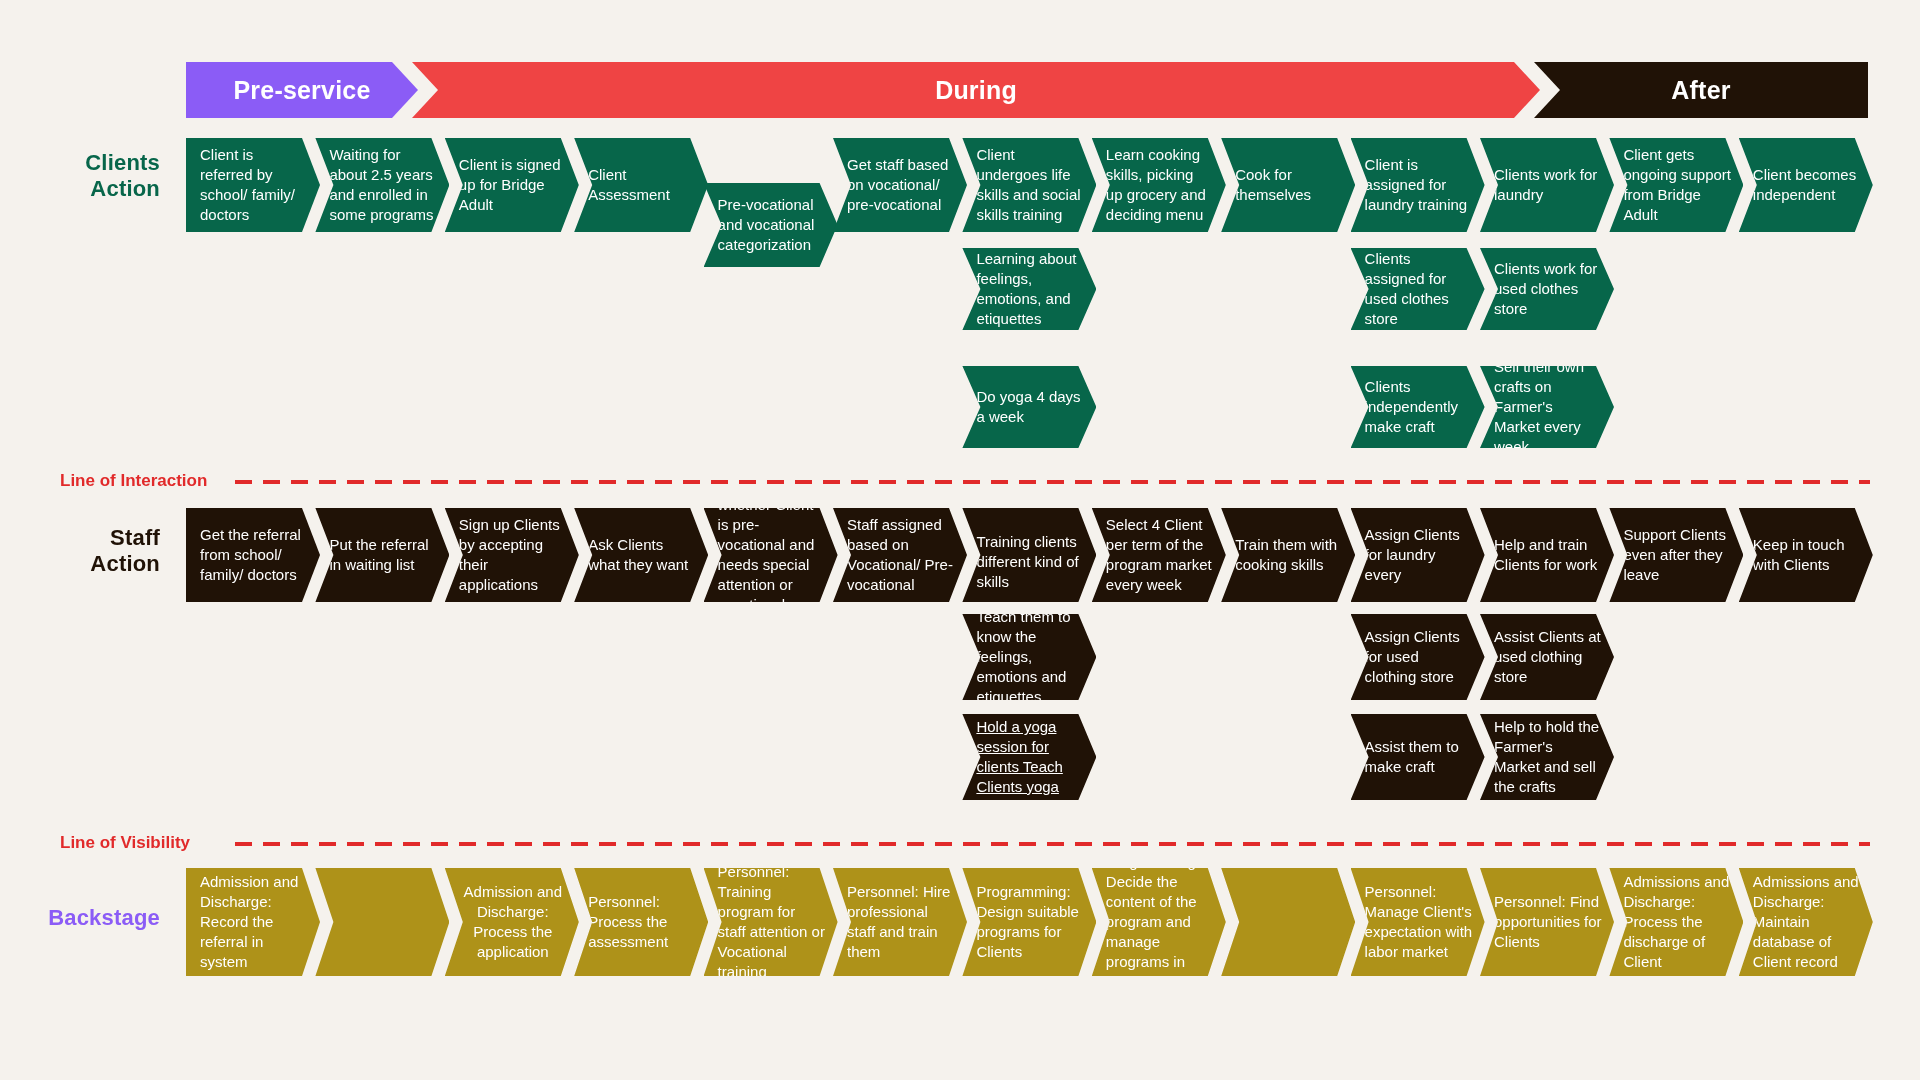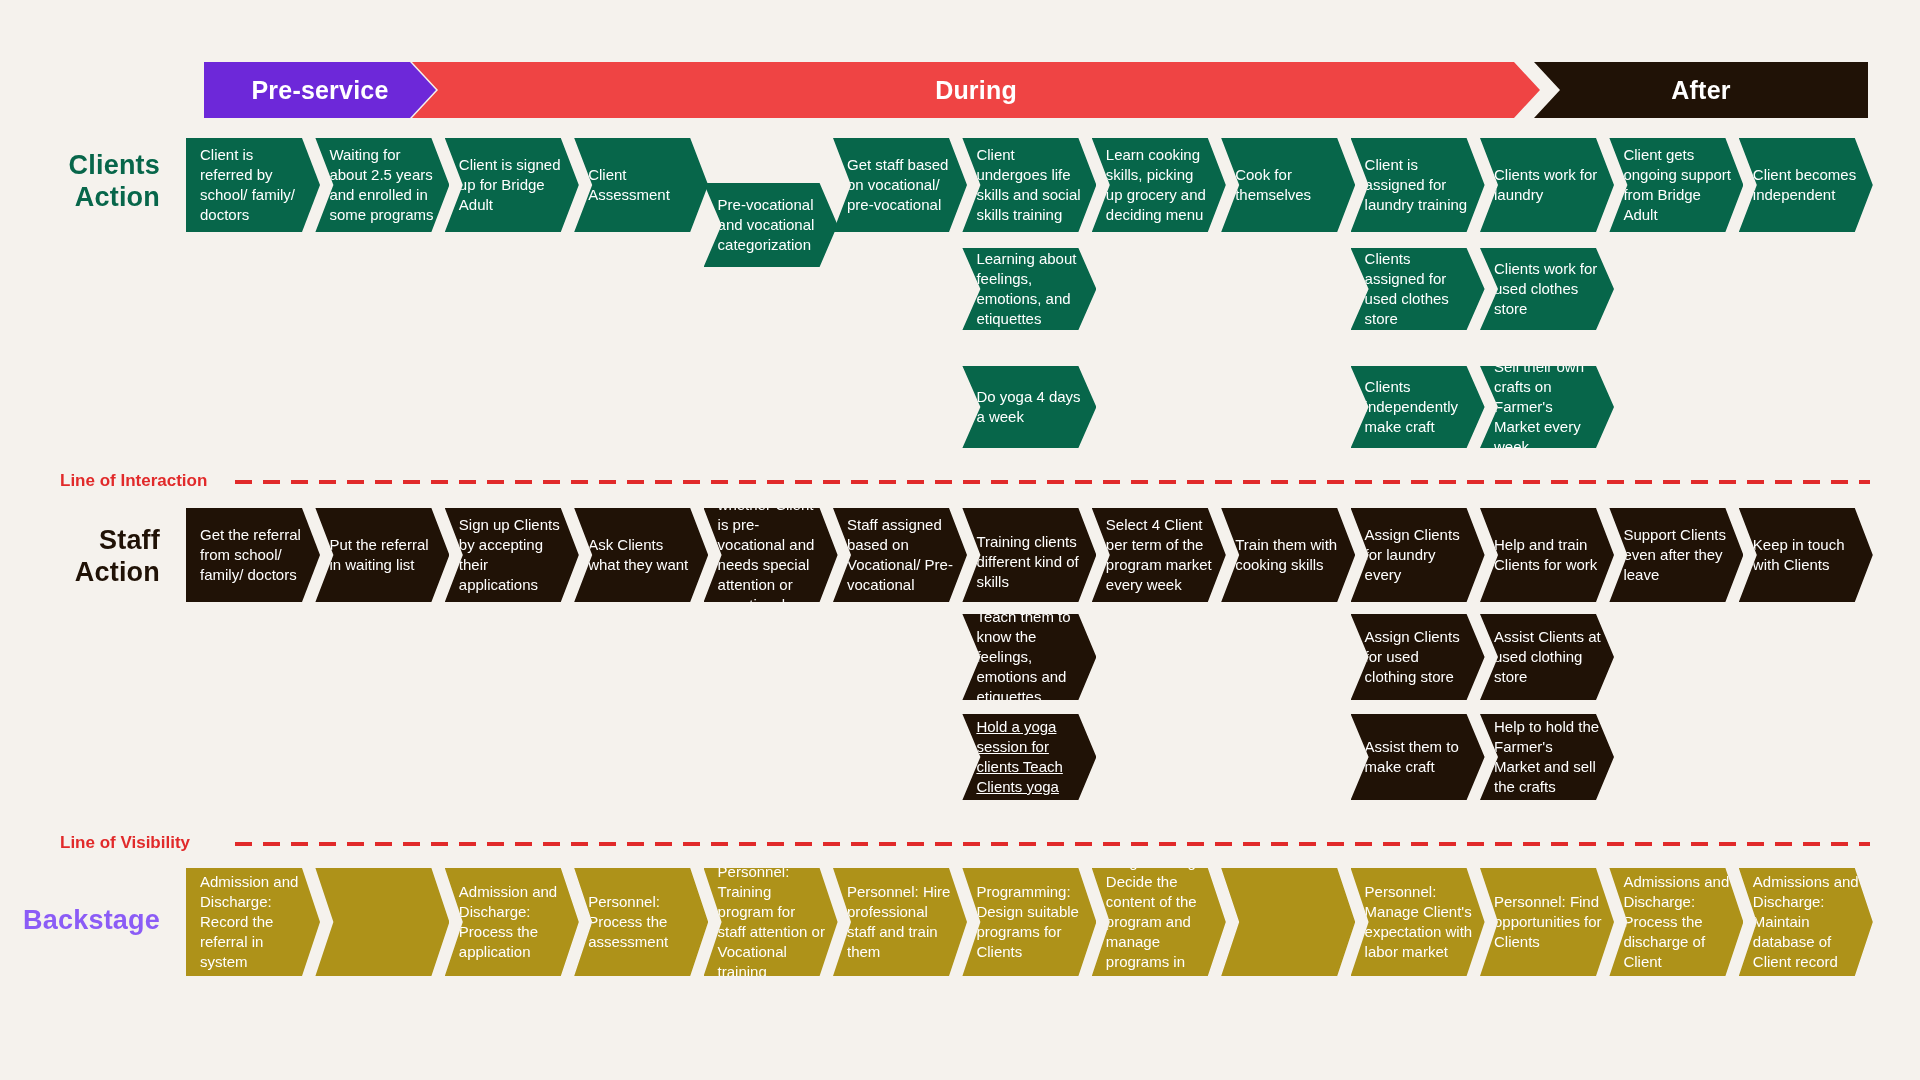--- a/index.html
+++ b/index.html
@@ -18,21 +18,21 @@
     position:absolute;top:0;height:56px;
     display:flex;align-items:center;justify-content:center;
     color:#ffffff;font-weight:bold;font-size:25px;letter-spacing:.2px;
     box-sizing:border-box;
   }
   .phase span{pointer-events:none;}
 
   
   .row-label{
     position:absolute;text-align:right;font-weight:bold;line-height:1.18;
-    font-size:27px;letter-spacing:.2px;
+    font-size:22px;letter-spacing:.2px;
   }
   #label-clients{left:0px;top:150px;width:160px;color:#07664a;}
   #label-staff{left:0px;top:525px;width:160px;color:#201206;}
   #label-backstage{left:0px;top:905px;width:160px;color:#8b5cf6;}
 
   
   .sep{position:absolute;height:22px;}
   .sep .sep-text{
     position:absolute;left:0;top:0;font-size:17px;font-weight:bold;color:#e12a2a;
     white-space:nowrap;line-height:22px;
@@ -65,21 +65,21 @@
   .green{background:#07664a;}
   .dark{background:#201206;}
   .gold{background:#ae9219;}
 </style>
 </head>
 <body>
 
 <div id="board">
 
   <div class="phase-band">
-    <div class="phase gold" id="phase-0" style="left:18px;width:232px;-webkit-clip-path:polygon(0 0,calc(100% - 26px) 0,100% 50%,calc(100% - 26px) 100%,0 100%);clip-path:polygon(0 0,calc(100% - 26px) 0,100% 50%,calc(100% - 26px) 100%,0 100%);background:#6d28d9;">
+    <div class="phase gold" id="phase-0" style="left:0px;width:232px;-webkit-clip-path:polygon(0 0,calc(100% - 26px) 0,100% 50%,calc(100% - 26px) 100%,0 100%);clip-path:polygon(0 0,calc(100% - 26px) 0,100% 50%,calc(100% - 26px) 100%,0 100%);background:#8b5cf6;">
       <span>Pre-service</span>
     </div>
     <div class="phase green" id="phase-1" style="left:226px;width:1128px;-webkit-clip-path:polygon(0 0,calc(100% - 26px) 0,100% 50%,calc(100% - 26px) 100%,0 100%,26px 50%);clip-path:polygon(0 0,calc(100% - 26px) 0,100% 50%,calc(100% - 26px) 100%,0 100%,26px 50%);background:#ef4444;">
       <span>During</span>
     </div>
     <div class="phase dark" id="phase-2" style="left:1348px;width:334px;-webkit-clip-path:polygon(0 0,100% 0,100% 100%,0 100%,26px 50%);clip-path:polygon(0 0,100% 0,100% 100%,0 100%,26px 50%);background:#201206;">
       <span>After</span>
     </div>
   </div>
 
@@ -218,21 +218,21 @@
       </div>
       <div class="chev dark" style="left: 1480px; top: 714px; width: 134px; height: 86px;">
         <span class="txt">Help to hold the Farmer's Market and sell the crafts</span>
       </div>
       <div class="chev gold first" style="left: 186px; top: 868px; width: 134px; height: 108px;">
         <span class="txt">Admission and Discharge: Record the referral in system</span>
       </div>
       <div class="chev gold" style="left: 315.4px; top: 868px; width: 134px; height: 108px;">
         <span class="txt"></span>
       </div>
-      <div class="chev gold" style="left: 444.8px; top: 868px; width: 134px; height: 108px;">
+      <div class="chev gold" style="left: 444.8px; top: 868px; width: 134px; height: 108px; text-align: center;">
         <span class="txt">Admission and Discharge: Process the application</span>
       </div>
       <div class="chev gold" style="left: 574.2px; top: 868px; width: 134px; height: 108px;">
         <span class="txt">Personnel: Process the assessment</span>
       </div>
       <div class="chev gold" style="left: 703.6px; top: 868px; width: 134px; height: 108px;">
         <span class="txt">Personnel: Training program for staff attention or Vocational training</span>
       </div>
       <div class="chev gold" style="left: 833px; top: 868px; width: 134px; height: 108px;">
         <span class="txt">Personnel: Hire professional staff and train them</span>

